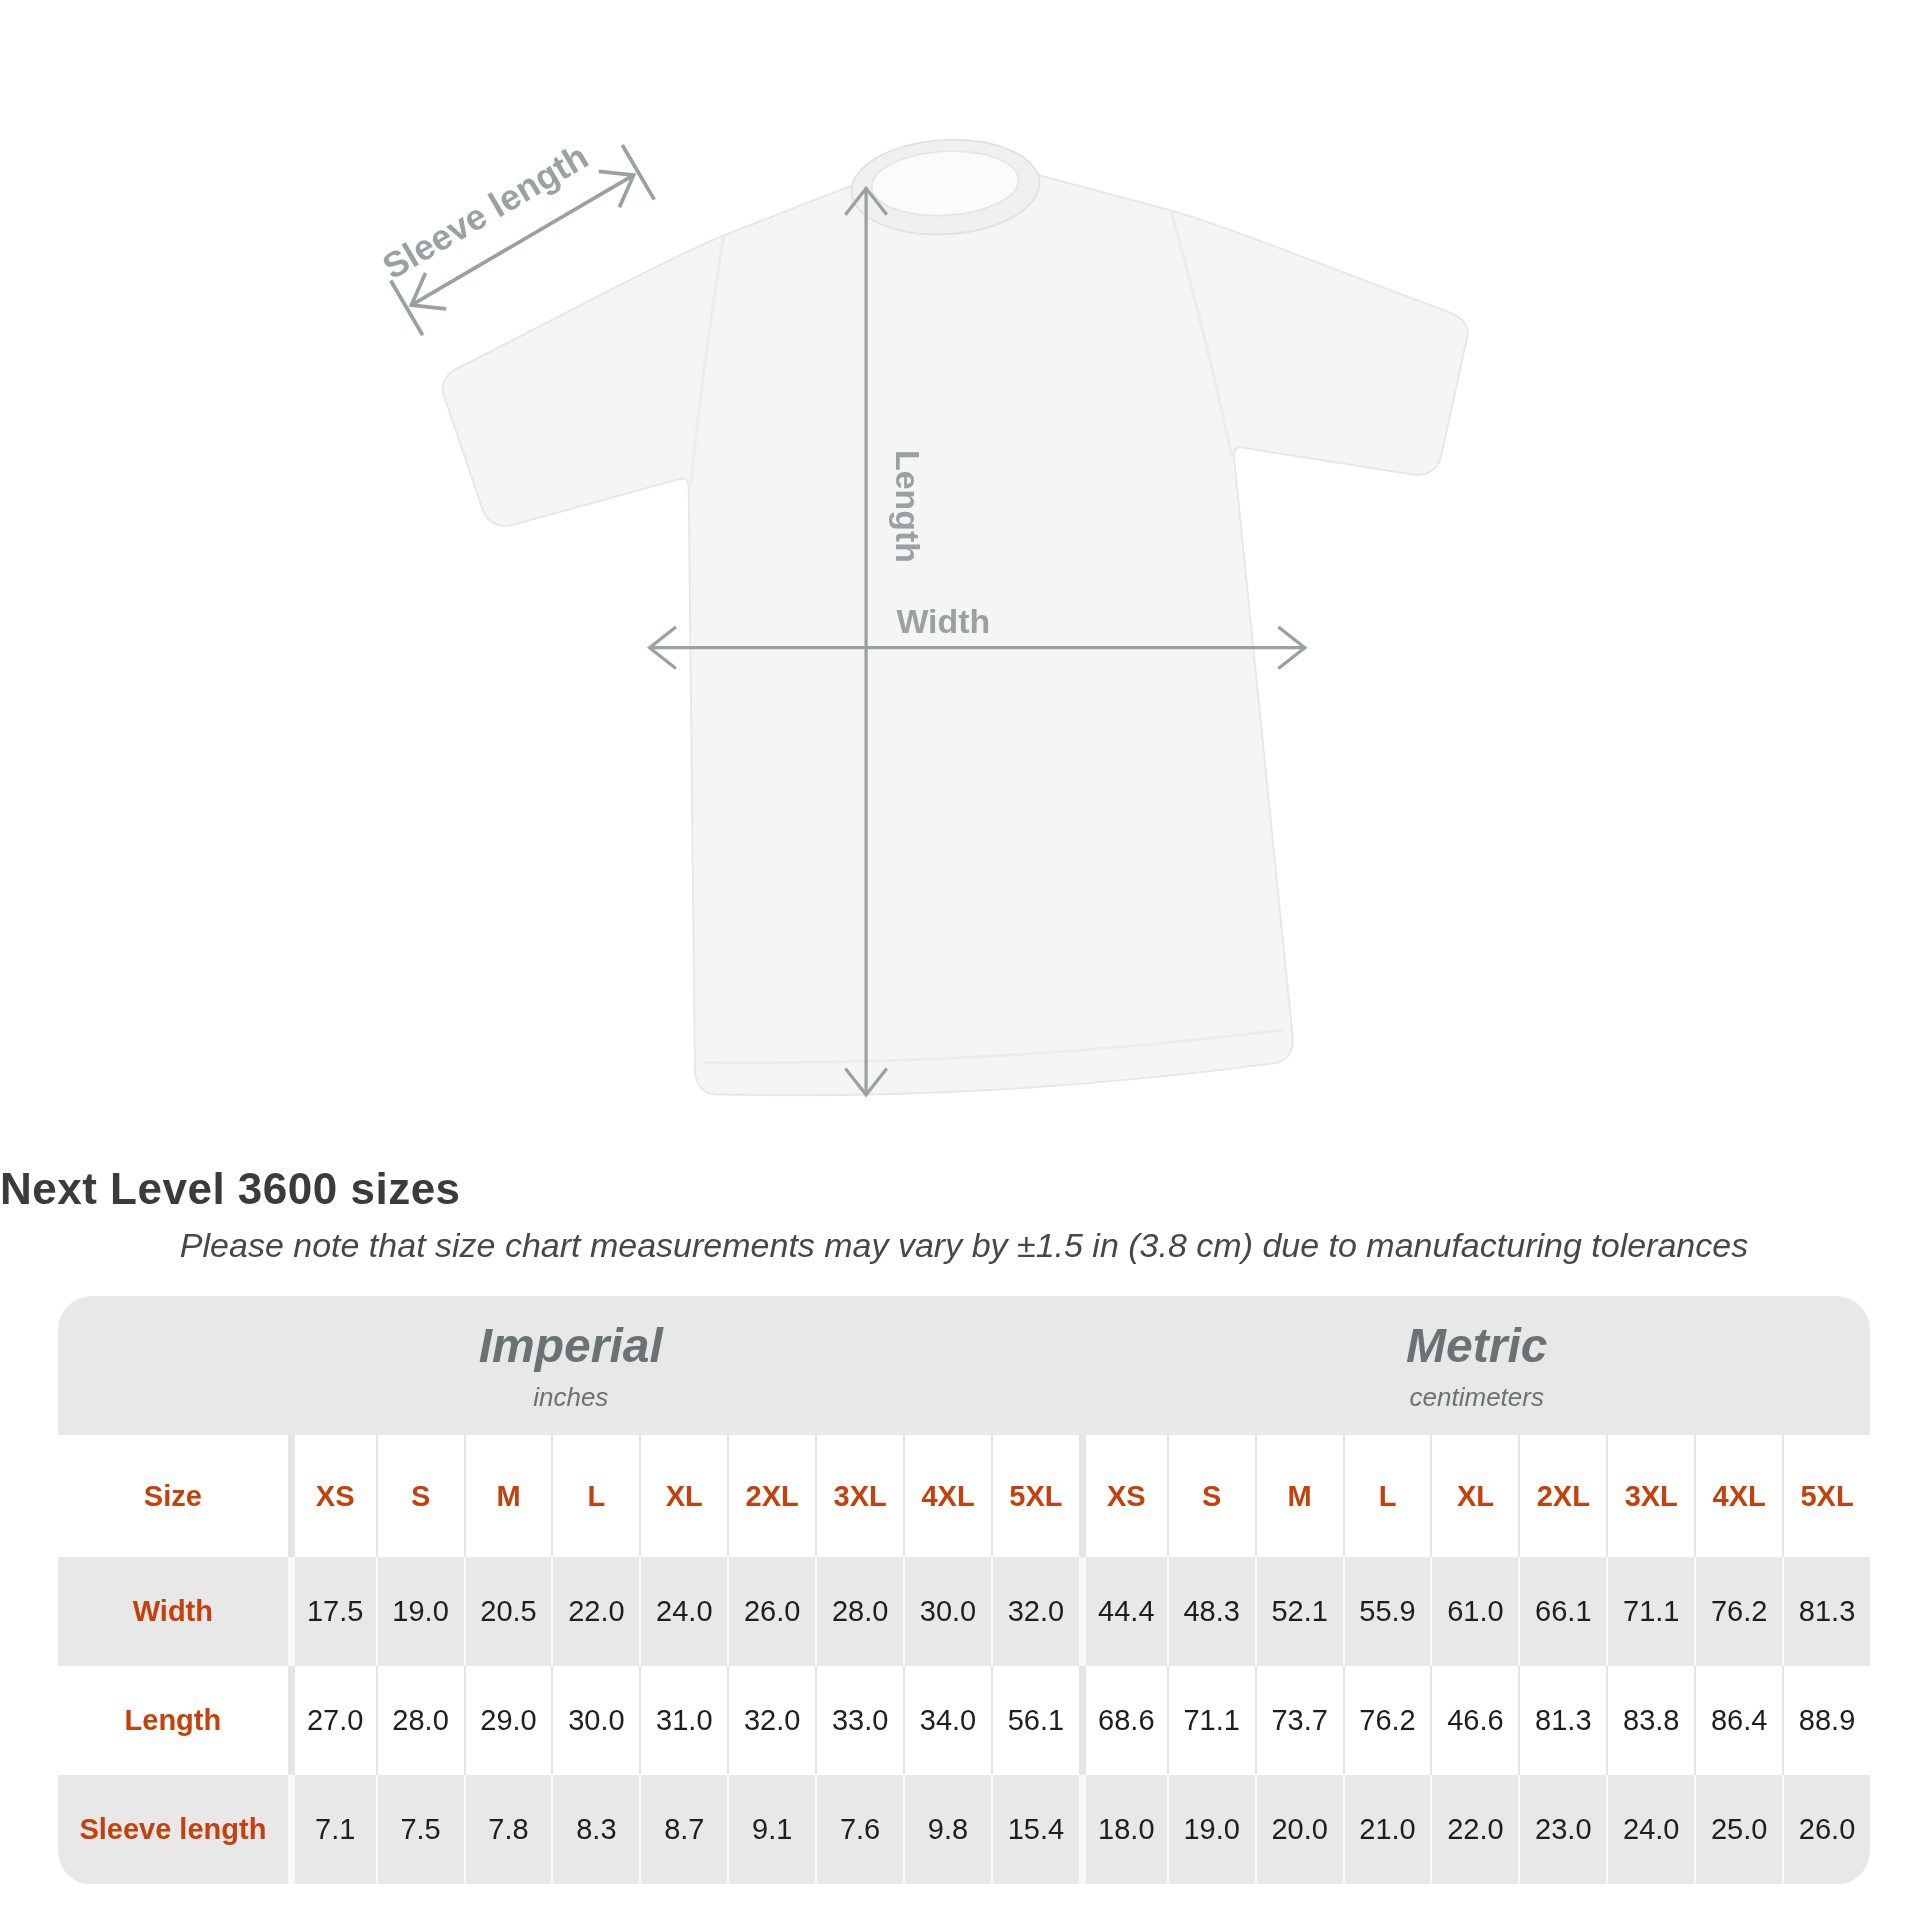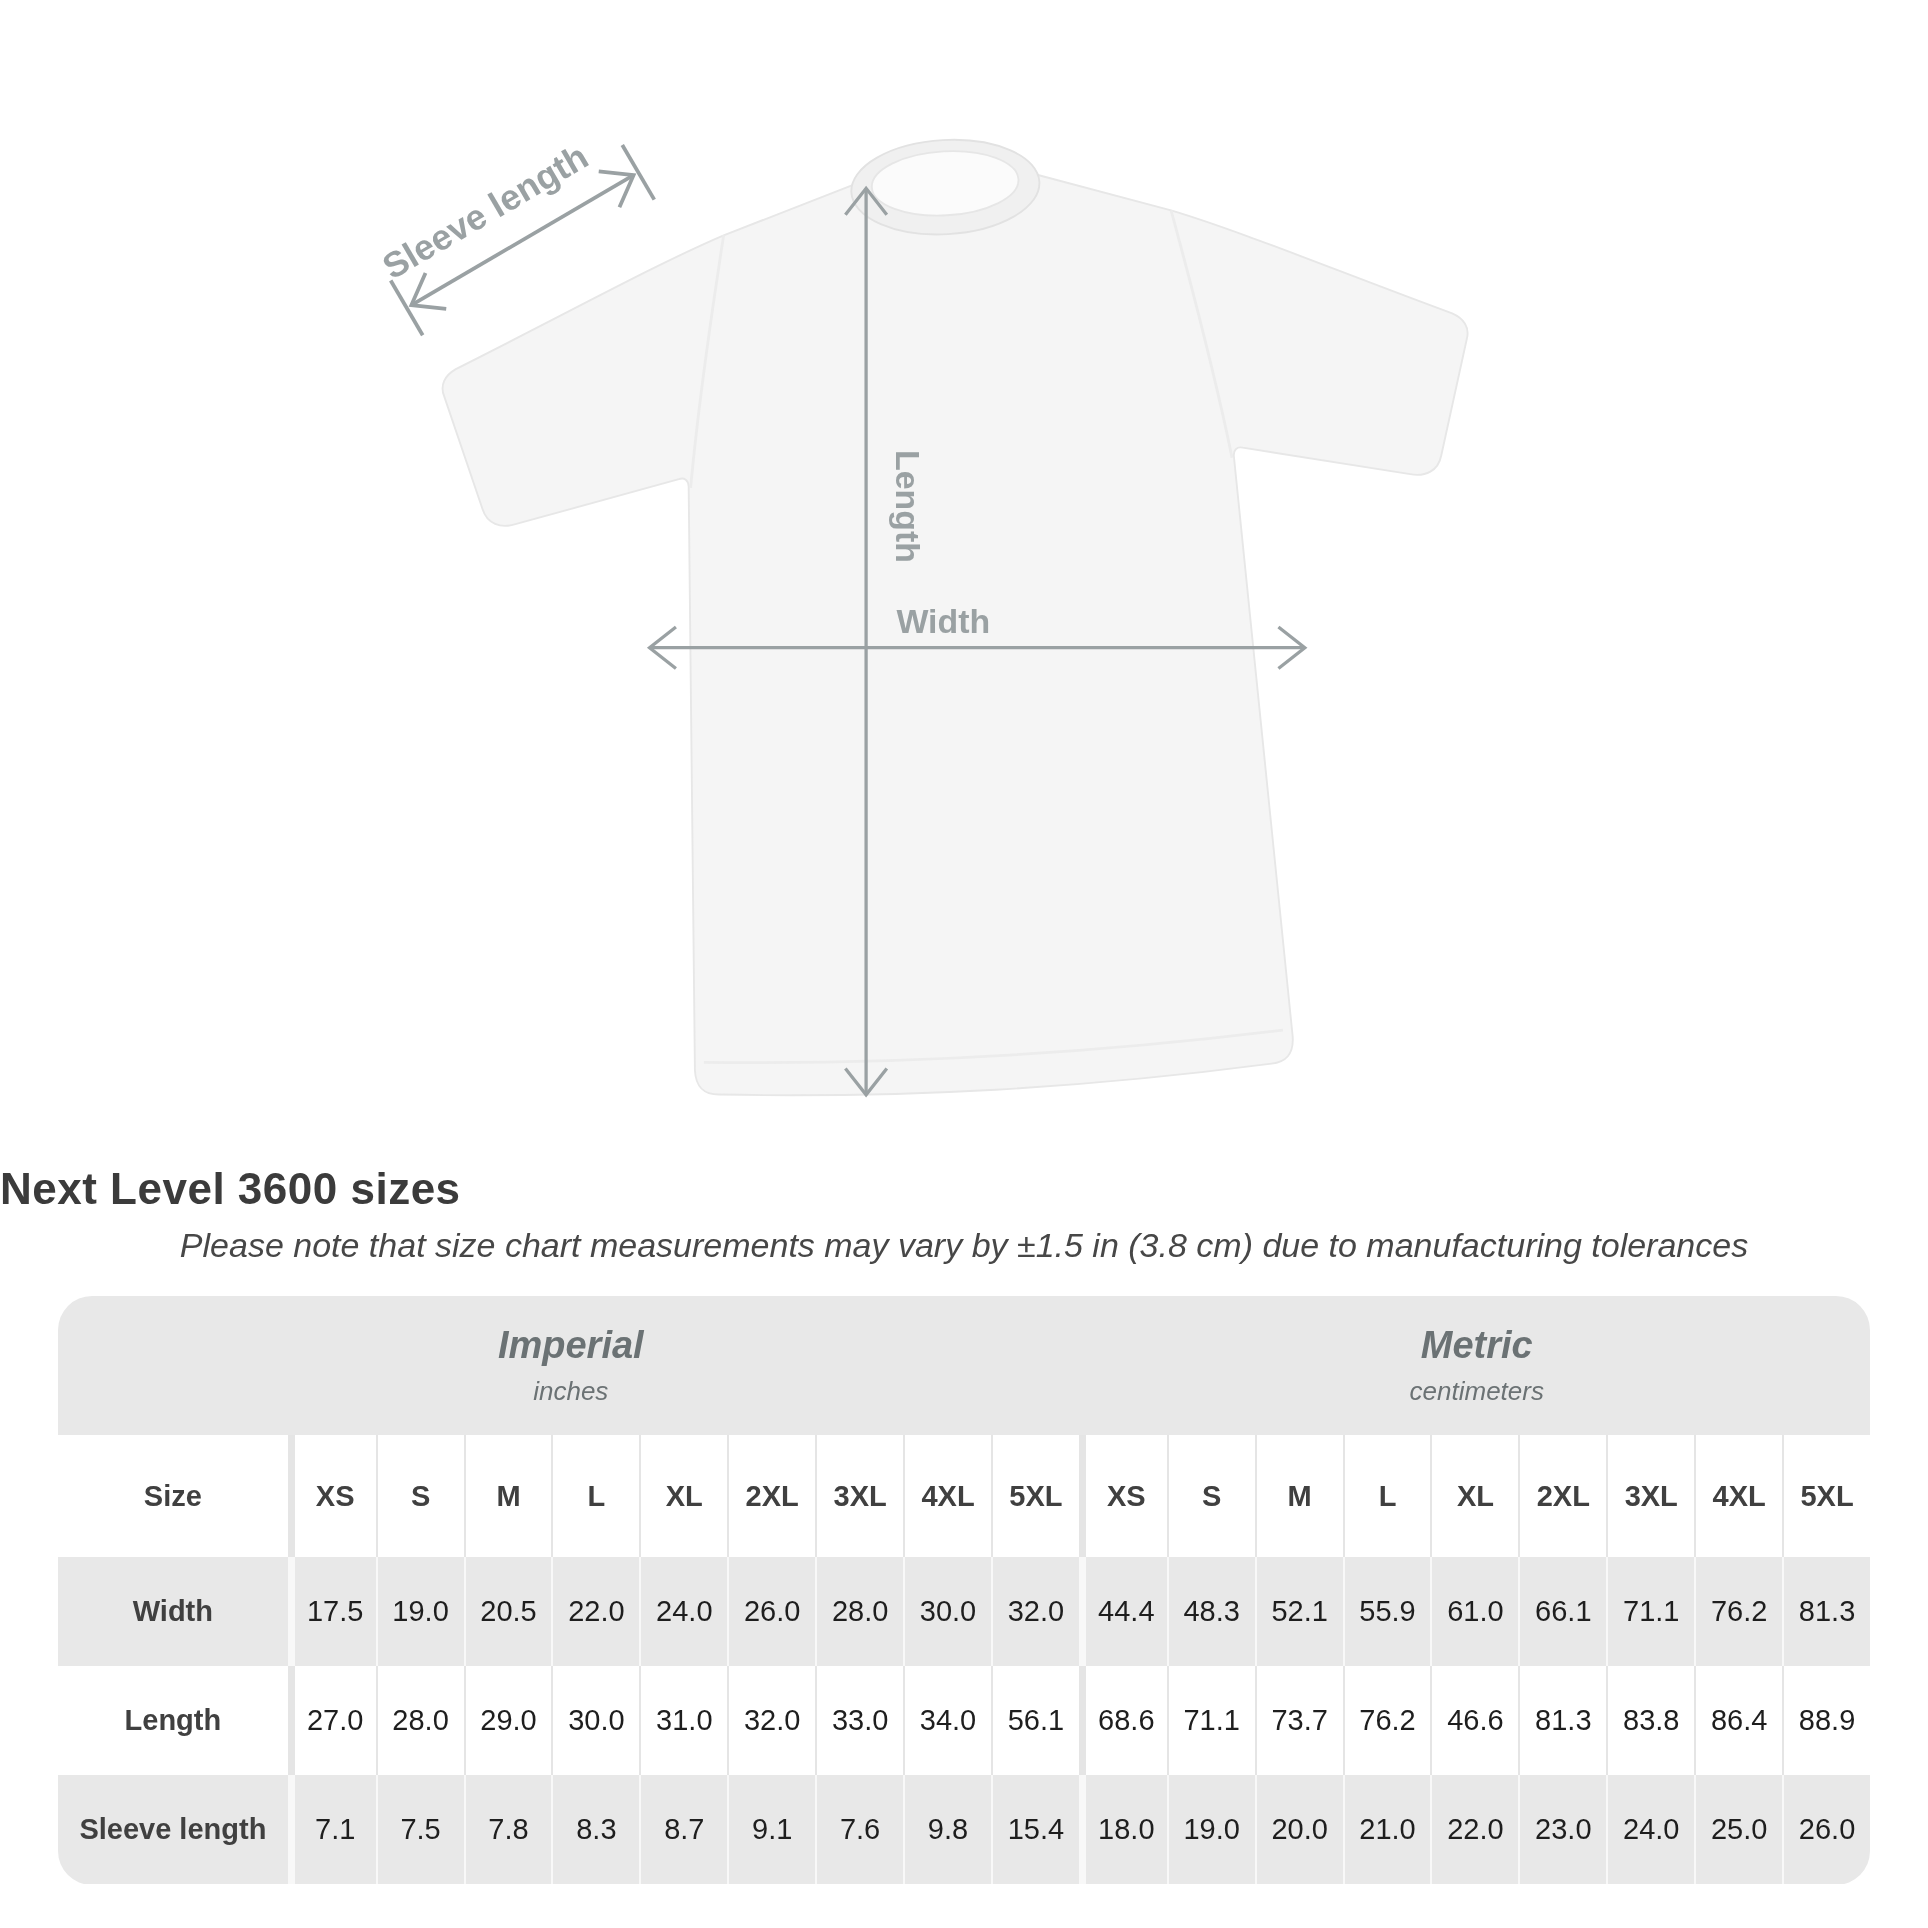--- a/index.html
+++ b/index.html
@@ -8,30 +8,30 @@
   .title{position:absolute;top:1164px;left:0;width:100%;
          font-size:44px;font-weight:bold;color:#3b3b3b;letter-spacing:0.5px;}
   .subtitle{position:absolute;top:1226px;left:0;width:100%;text-align:center;
          font-size:34px;font-style:italic;color:#474747;}
   .tablewrap{position:absolute;left:58px;top:1296px;width:1812px;height:589px;
          border-radius:34px;overflow:hidden;background:#ffffff;}
   .band{height:139px;background:#e8e8e8;display:flex;}
   .band .half{display:flex;flex-direction:column;align-items:center;justify-content:center;}
   .band .half.left{width:56.6%;}
   .band .half.right{width:43.4%;}
-  .sec-title{font-size:38px;font-weight:bold;font-style:italic;color:#6b7274;}
+  .sec-title{font-size:48px;font-weight:bold;font-style:italic;color:#6b7274;}
   .sec-unit{font-size:26px;font-style:italic;color:#6b7274;margin-top:9.4px;text-align:right;}
   .grid{display:grid;grid-template-columns:12.68% repeat(18,1fr);
         grid-template-rows:122px 109px 109px 109px;}
   .cell{display:flex;align-items:center;justify-content:center;font-size:29px;
         color:#1e1e1e;border-left:2.8px solid #e5e5e5;}
   .cell.c0{border-left:none;}
   .cell.sep{border-left-width:7.5px;}
   .cell.r-gray{background:#e8e8e8;border-left-color:#f8f8f8;}
-  .cell.hdr,.cell.lbl{font-weight:bold;color:#404040;}
+  .cell.hdr,.cell.lbl{font-weight:bold;color:#c2410c;}
 </style>
 </head>
 <body>
 
 <svg class="diagram" width="1928" height="1158" viewBox="0 0 2048 1230">
 
   <g transform="rotate(-3.2 1030 660)">
     <path fill="#f5f5f5" stroke="#e7e7e7" stroke-width="2" d="
       M 933 190
       C 960 176 1100 176 1127 190

